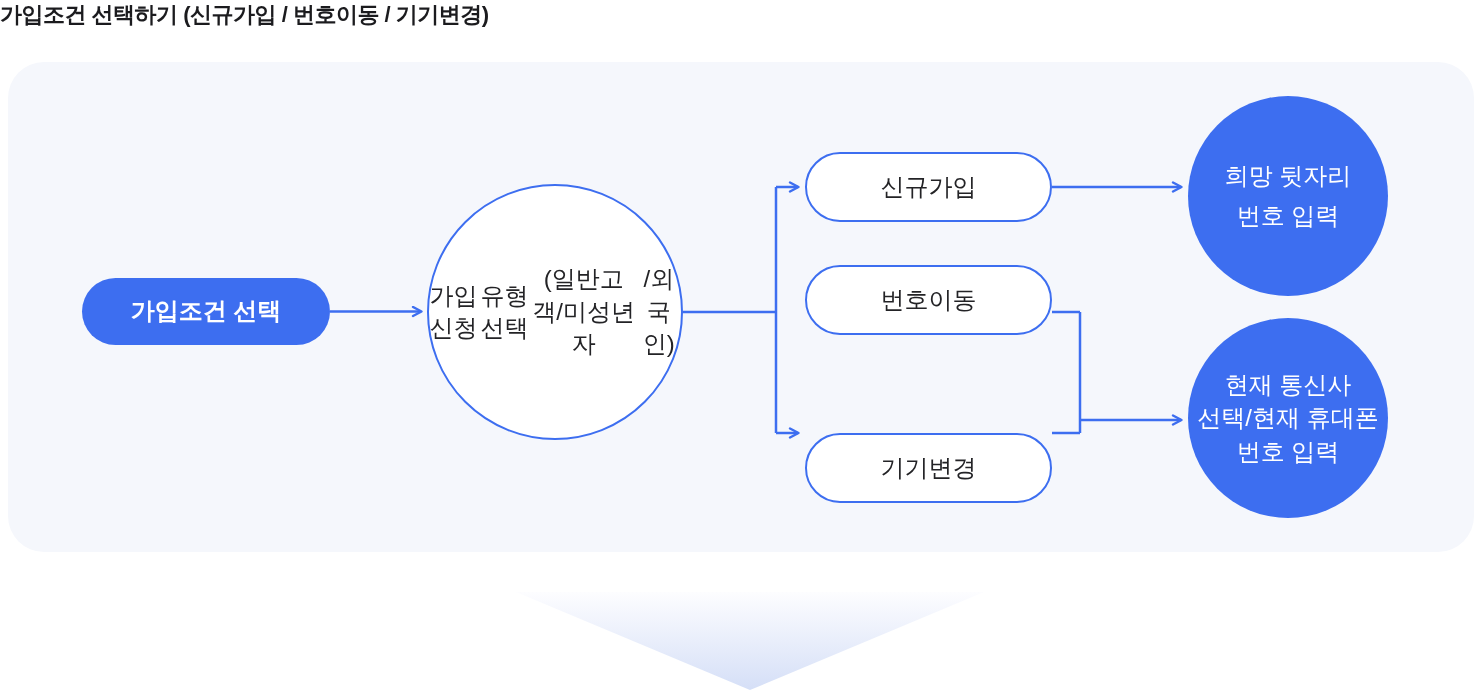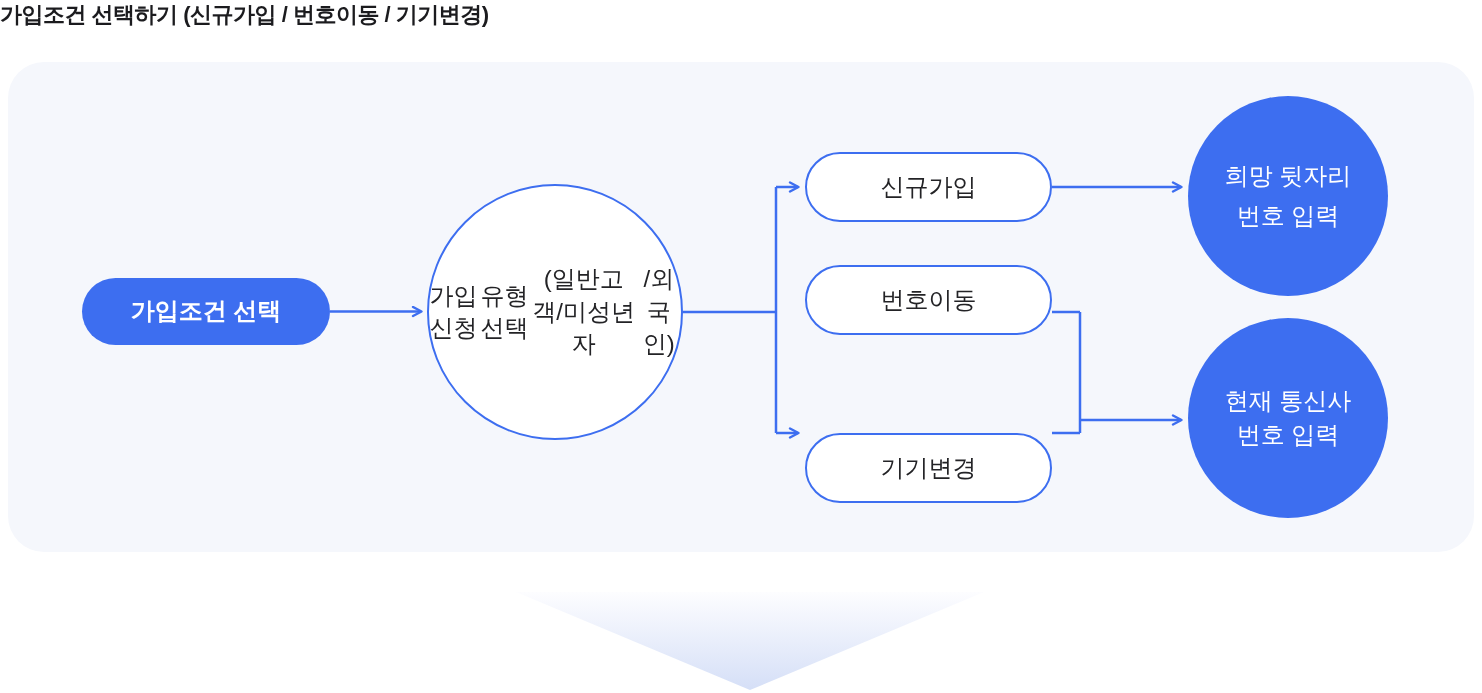--- a/index.html
+++ b/index.html
@@ -122,14 +122,15 @@
   <span>기기변경</span>
 </div>
 
 <div class="node circle-solid result-circle result-1">
   <span class="line-block">희망 뒷자리</span>
   <span class="line-block">번호 입력</span>
 </div>
 
 <div class="node circle-solid result-circle result-2">
   <span class="line-block">현재 통신사</span>
+  <span class="line-block">선택/현재 휴대폰</span>
   <span class="line-block">번호 입력</span>
 </div>
 
 </body></html>

